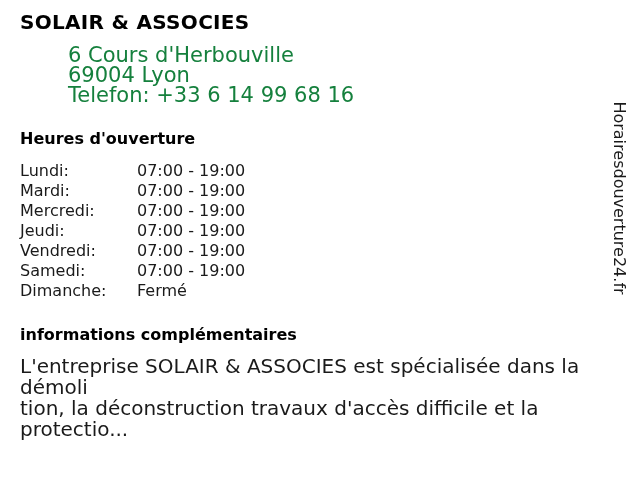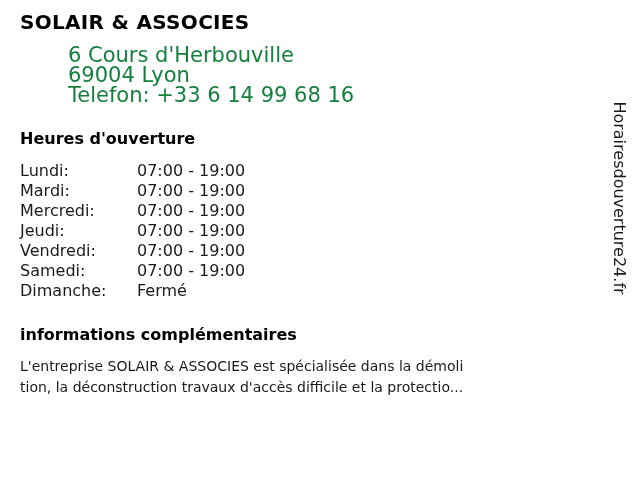--- a/index.html
+++ b/index.html
@@ -43,21 +43,21 @@
   }
   .hours-row {
     display: grid;
     grid-template-columns: 117px auto;
     font-size: 16px;
     line-height: 20px;
     color: #1a1a1a;
   }
   .info-text {
     margin-top: 12px;
-    font-size: 14px;
+    font-size: 20px;
     line-height: 21px;
     color: #1a1a1a;
   }
   .watermark {
     position: absolute;
     right: 11px;
     top: 50%;
     transform: translateY(-50%);
     writing-mode: vertical-rl;
     font-size: 16px;

